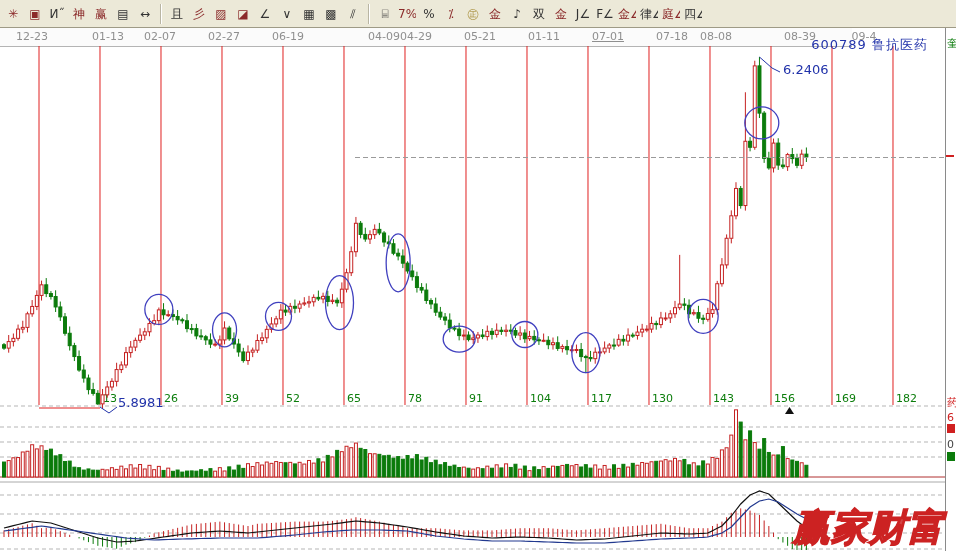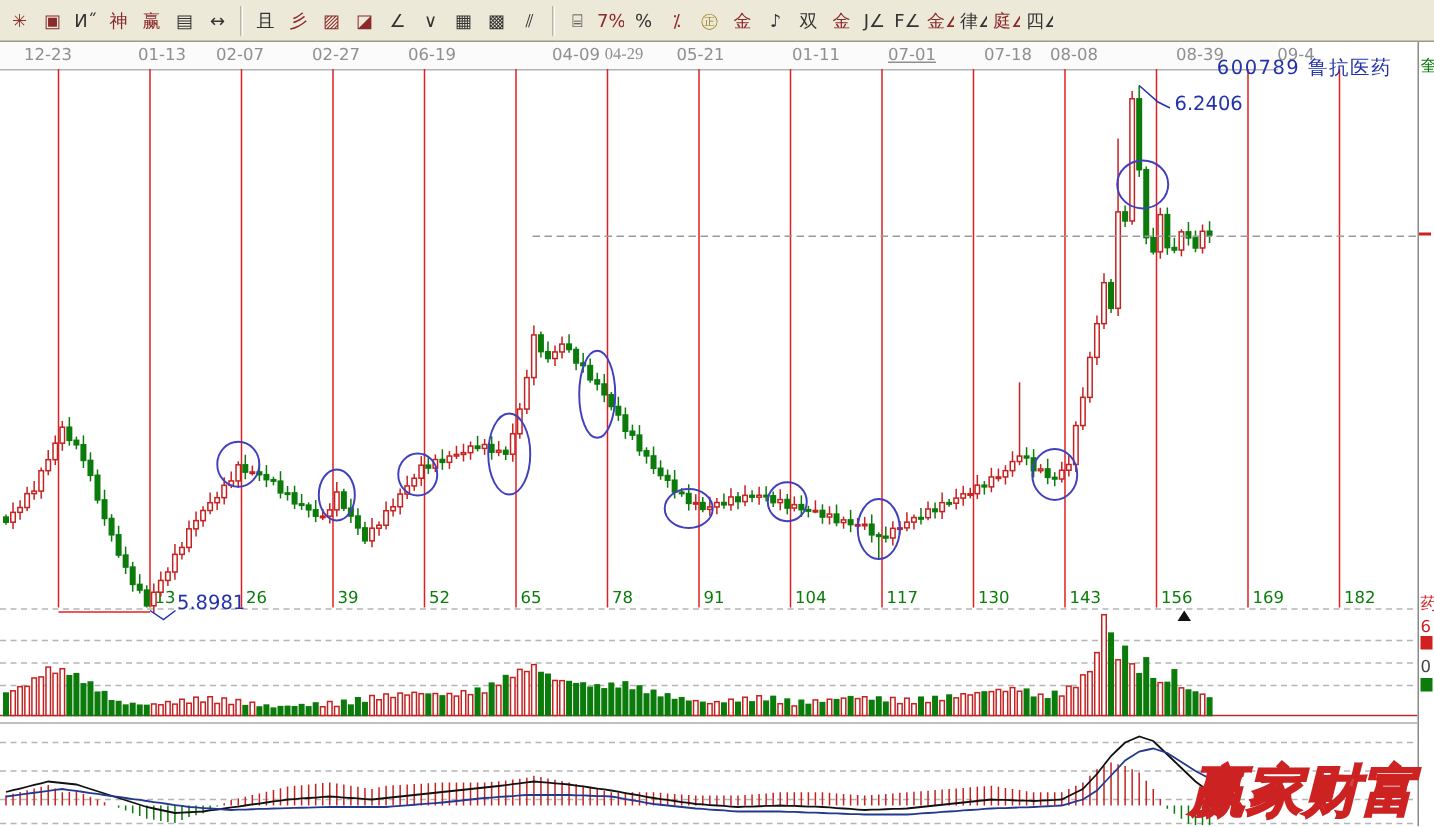--- a/index.html
+++ b/index.html
@@ -75,22 +75,22 @@
       <div class="tbtn black">四∠</div>
     </div>
 
   <div id="dateRow">
       <div class="dlabel" style="left: 32px;">12-23</div>
       <div class="dlabel" style="left: 108px;">01-13</div>
       <div class="dlabel" style="left: 160px;">02-07</div>
       <div class="dlabel" style="left: 224px;">02-27</div>
       <div class="dlabel" style="left: 288px;">06-19</div>
       <div class="dlabel" style="left: 352px; margin-left: 32px;">04-09</div>
-      <div class="dlabel" style="left: 416px; font-family: Liberation Serif, serif;">04-29</div>
-      <div class="dlabel" style="left: 467px; text-align: right;">05-21</div>
+      <div class="dlabel" style="left: 416px;">04-29</div>
+      <div class="dlabel" style="left: 480px; text-align: right;">05-21</div>
       <div class="dlabel" style="left: 544px;">01-11</div>
       <div class="dlabel" style="left: 608px; text-decoration: underline;">07-01</div>
       <div class="dlabel" style="left: 672px;">07-18</div>
       <div class="dlabel" style="left: 716px;">08-08</div>
       <div class="dlabel" style="left: 800px;">08-39</div>
       <div class="dlabel" style="left: 864px;">09-4</div>
     </div>
 
   <svg id="chartSvg" width="956" height="523">
       <g>

